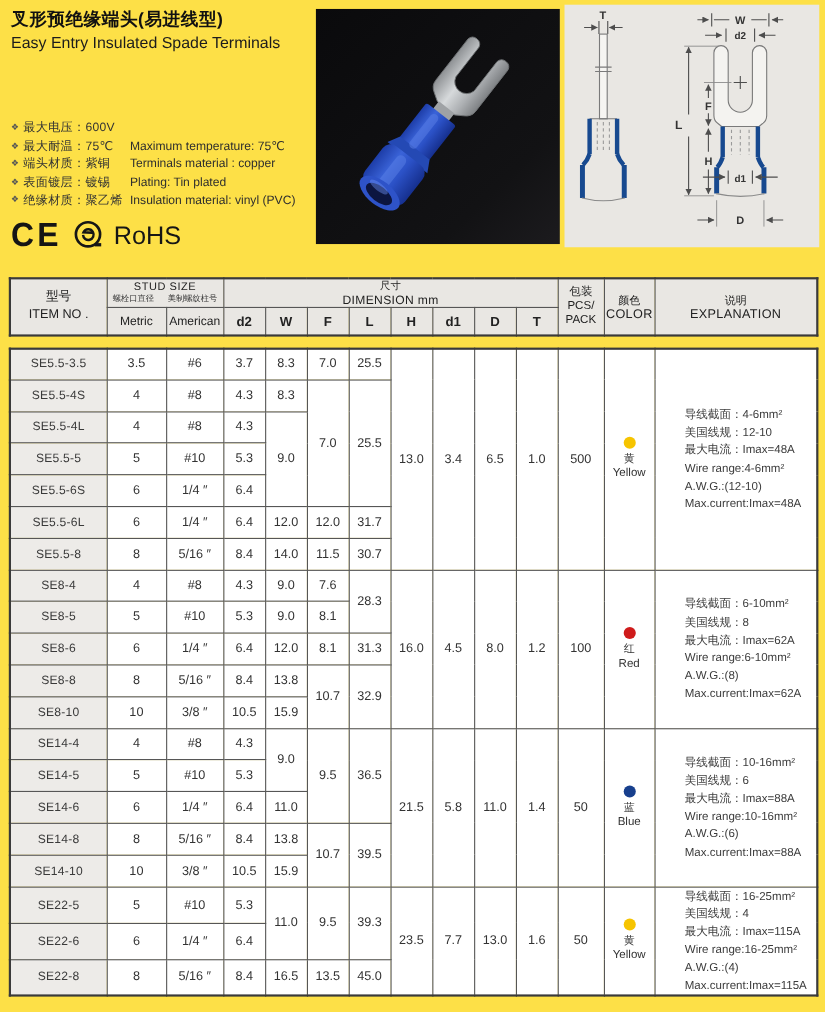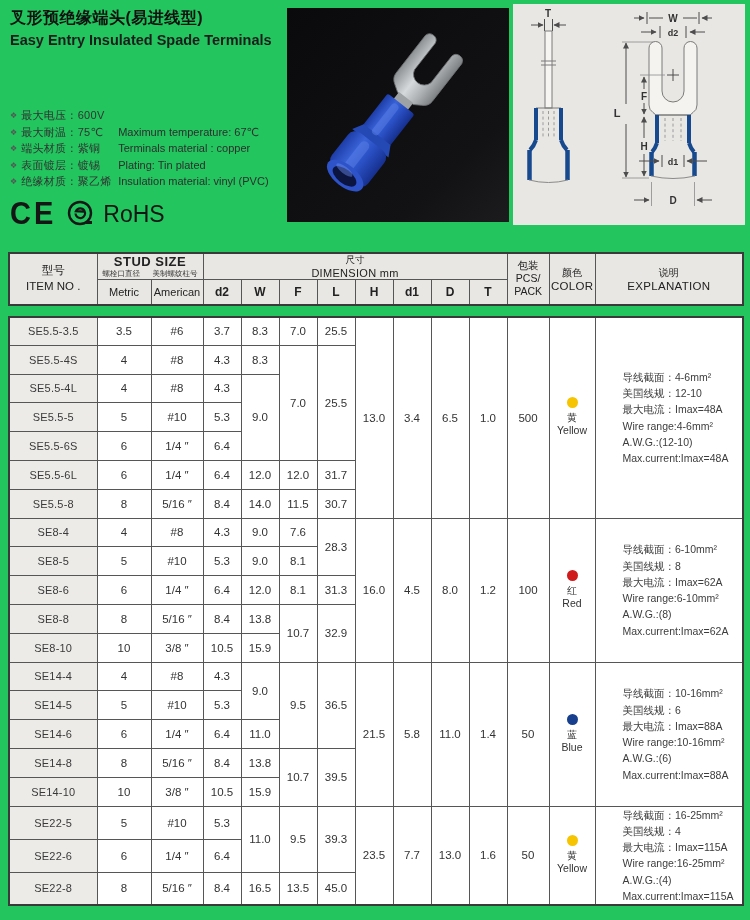--- a/index.html
+++ b/index.html
@@ -1,22 +1,22 @@
 <!DOCTYPE html>
 <html><head>
 <meta charset="utf-8">
 <style>
   * { box-sizing: border-box; margin: 0; padding: 0; }
   body { background: #fff; font-family: "Liberation Sans", "DejaVu Sans", sans-serif; }
-  .page { position: relative; width: 750px; height: 920px; background: #22c55e; overflow: hidden; }
+  .page { position: relative; width: 750px; height: 920px; background: #fde047; overflow: hidden; }
 
   
   .intro { position: absolute; left: 10px; top: 8px; width: 272px; }
   .title-cn { font-size: 16px; font-weight: bold; color: #111; letter-spacing: 0.5px; }
-  .title-en { font-size: 14.5px; font-weight: 700; color: #1c1c1c; margin-top: 3px; }
+  .title-en { font-size: 14.5px; font-weight: 400; color: #1c1c1c; margin-top: 3px; }
   .specs { margin-top: 60px; }
   .spec { display: flex; align-items: baseline; font-size: 11px; color: #333; height: 16.6px; }
   .spec .bullet { font-size: 8px; color: #555; margin-right: 4px; position: relative; top: -1px; }
   .spec .cn { width: 97px; letter-spacing: 0.3px; }
   .spec .en { flex: 1; color: #2e2e2e; }
   .certs { margin-top: 7px; display: flex; align-items: center; }
   .ce { font-size: 29px; font-weight: bold; color: #151515; letter-spacing: 3px; transform: scaleY(1.05); }
   .cert-circle { margin-left: 10px; display: inline-flex; }
   .rohs { margin-left: 9px; font-size: 23px; font-weight: normal; color: #151515; }
 
@@ -26,21 +26,21 @@
   
   .tablewrap { position: absolute; left: 8px; top: 252px; width: 734px; }
   table { border-collapse: collapse; table-layout: fixed; width: 734px; }
   .hdr-table { border: 2px solid #3a3a3a; margin-bottom: 10px; }
   .body-table { border: 2px solid #3a3a3a; }
   th, td { border: 1px solid #565656; text-align: center; vertical-align: middle; padding: 0; }
   th { background: #e9e7e3; font-weight: normal; color: #222; }
   .hrow1 th { height: 25px; }
   .hrow2 th { height: 25px; margin-left: 46px; }
   .h-item { font-size: 11.5px; line-height: 1.35; }
-  .stud-title { font-size: 13px; font-weight: bold; letter-spacing: 0.5px; }
+  .stud-title { font-size: 10px; font-weight: normal; letter-spacing: 0.5px; }
   .stud-cn { display: flex; justify-content: space-between; padding: 0 5px; font-size: 7.5px; color: #333; }
   .h-sub { font-size: 11px; }
   .dim-cn { font-size: 9.5px; }
   .dim-en { font-size: 11px; letter-spacing: 0.3px; }
   .h-dim { font-size: 12px; font-weight: 600; }
   .h-pack { font-size: 10.5px; line-height: 1.25; }
   .h-color .cn, .h-expl .cn { font-size: 10px; }
   .h-color .en, .h-expl .en { font-size: 11.5px; letter-spacing: 0.3px; }
   td { font-size: 11.5px; color: #333; height: 28.8px; background: #fff; }
   td.c-item { background: #edebe8; font-size: 11px; color: #3a3a3a; letter-spacing: 0.2px; }
@@ -58,21 +58,21 @@
     <div class="title-cn">叉形预绝缘端头(易进线型)</div>
     <div class="title-en">Easy Entry Insulated Spade Terminals</div>
     <div class="specs">
         <div class="spec">
           <span class="bullet">❖</span>
           <span class="cn">最大电压：600V</span>
         </div>
         <div class="spec">
           <span class="bullet">❖</span>
           <span class="cn">最大耐温：75℃</span>
-          <span class="en">Maximum temperature: 67℃</span>
+          <span class="en">Maximum temperature: 75℃</span>
         </div>
         <div class="spec">
           <span class="bullet">❖</span>
           <span class="cn">端头材质：紫铜</span>
           <span class="en">Terminals material : copper</span>
         </div>
         <div class="spec">
           <span class="bullet">❖</span>
           <span class="cn">表面镀层：镀锡</span>
           <span class="en">Plating: Tin plated</span>

